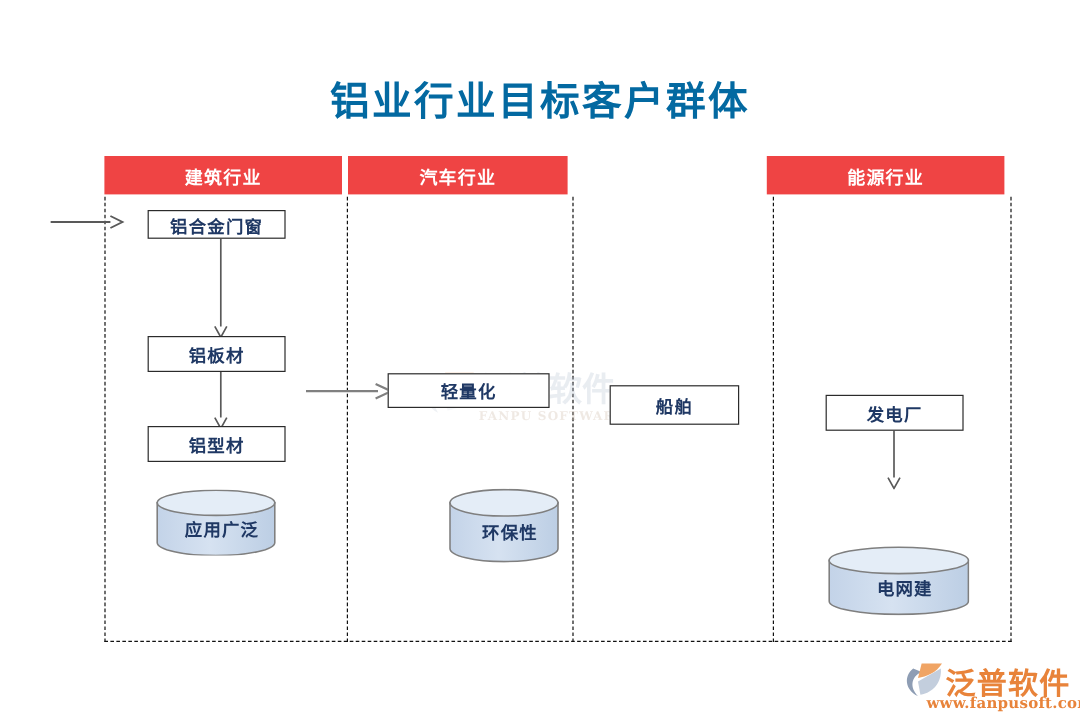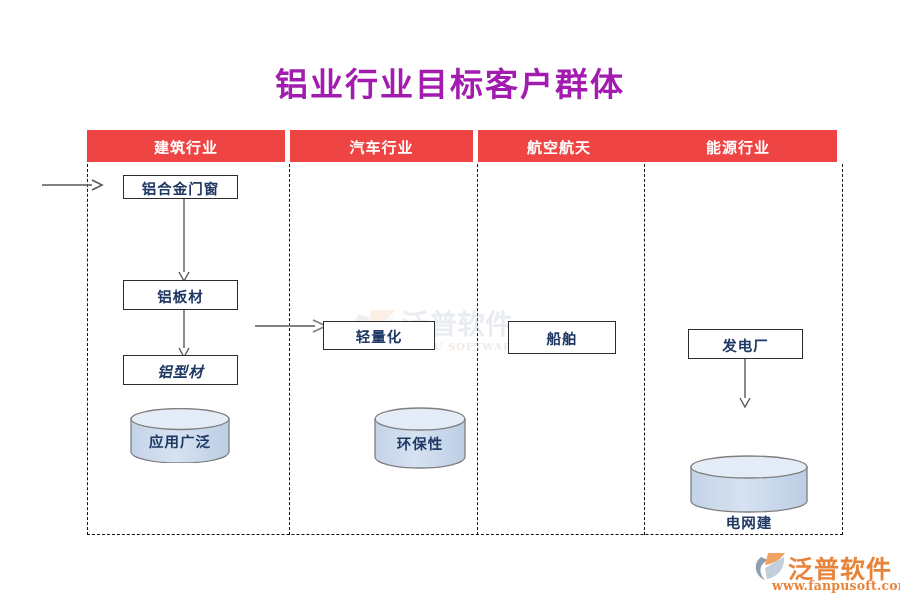--- a/index.html
+++ b/index.html
@@ -19,21 +19,21 @@
   
   .page-title {
     position: absolute;
     left: 0;
     top: 58px;
     width: 900px;
     text-align: center;
     font-size: 33px;
     font-weight: bold;
     letter-spacing: 2px;
-    color: #a21caf;
+    color: #0369a1;
     font-family: "DejaVu Serif", "Liberation Serif", serif;
     white-space: nowrap;
   }
 
   
   .diagram {
     position: absolute;
     left: 87px;
     top: 130px;
     width: 756px;
@@ -96,20 +96,21 @@
     justify-content: center;
     letter-spacing: 1px;
     box-sizing: border-box;
     z-index: 3;
   }
 
   
   .cylinder {
     position: absolute;
     z-index: 3;
+    padding-left: 10px;
   }
   .cylinder svg {
     display: block;
     position: absolute;
     left: 0;
     top: 0;
   }
   .cyl-label {
     position: absolute;
     left: 0;
@@ -184,21 +185,20 @@
 
   <div class="frame-body"></div>
 
   <div class="col-divider" style="left:202px;"></div>
   <div class="col-divider" style="left:390px;"></div>
   <div class="col-divider" style="left:557px;"></div>
 
   <div class="header-band">
     <div class="header-cell" style="left:0px;width:198px;">建筑行业</div>
     <div class="header-cell" style="left:203px;width:183px;">汽车行业</div>
-    <div class="header-cell" style="left:391px;width:162px;">航空航天</div>
     <div class="header-cell" style="left:552px;width:198px;">能源行业</div>
   </div>
 
   <div class="watermark" style="left:262px;top:170px;width:165px;height:62px;">
     <svg width="165" height="62" viewBox="0 0 165 62">
       <g opacity="0.55">
         <path d="M10 14 C2 22, 4 38, 16 44 C10 34, 12 24, 22 18 Z" fill="#9aa8bb"></path>
         <path d="M22 10 L46 10 C40 20, 30 24, 20 26 Z" fill="#e8a06a"></path>
         <path d="M20 30 L44 16 C46 30, 38 40, 24 42 Z" fill="#c9d3e0"></path>
       </g>
@@ -239,38 +239,38 @@
     <svg width="18" height="50" viewBox="0 0 18 50">
       <line x1="9" y1="0" x2="9" y2="40" stroke="#595959" stroke-width="1.4"></line>
       <path d="M4 40 L9 49 L14 40" fill="none" stroke="#595959" stroke-width="1.4"></path>
     </svg>
   </div>
 
   <div class="node" style="left:36px;top:45px;width:115px;height:24px;">铝合金门窗</div>
 
   <div class="node" style="left:36px;top:150px;width:115px;height:30px;">铝板材</div>
 
-  <div class="node" style="left:36px;top:225px;width:115px;height:30px;font-style:italic;">铝型材</div>
+  <div class="node" style="left:36px;top:225px;width:115px;height:30px;">铝型材</div>
 
   <div class="cylinder" style="left:43px;top:278px;width:100px;height:55px;">
     <svg width="100" height="55" viewBox="0 0 100 55">
       <defs>
         <linearGradient id="cylg1" x1="0" y1="0" x2="1" y2="0">
           <stop offset="0%" stop-color="#c3d3e8"></stop>
           <stop offset="45%" stop-color="#d6e2f1"></stop>
           <stop offset="100%" stop-color="#bccee4"></stop>
         </linearGradient>
       </defs>
       <path d="M1 11 L1 44 A49 11 0 0 0 99 44 L99 11 Z" fill="url(#cylg1)" stroke="#7f7f7f" stroke-width="1.3"></path>
       <ellipse cx="50" cy="11" rx="49" ry="10.5" fill="#e4edf7" stroke="#7f7f7f" stroke-width="1.3"></ellipse>
     </svg>
     <div class="cyl-label" style="top:22px;">应用广泛</div>
   </div>
 
-  <div class="node" style="left:236px;top:191px;width:112px;height:29px;text-align:right;">轻量化</div>
+  <div class="node" style="left:236px;top:181px;width:135px;height:29px;text-align:right;">轻量化</div>
 
   <div class="cylinder" style="left:257px;top:277px;width:92px;height:62px;margin-left:30px;">
     <svg width="92" height="62" viewBox="0 0 92 62">
       <defs>
         <linearGradient id="cylg2" x1="0" y1="0" x2="1" y2="0">
           <stop offset="0%" stop-color="#c3d3e8"></stop>
           <stop offset="45%" stop-color="#d6e2f1"></stop>
           <stop offset="100%" stop-color="#bccee4"></stop>
         </linearGradient>
       </defs>
@@ -291,21 +291,21 @@
       <defs>
         <linearGradient id="cylg3" x1="0" y1="0" x2="1" y2="0">
           <stop offset="0%" stop-color="#c3d3e8"></stop>
           <stop offset="45%" stop-color="#d6e2f1"></stop>
           <stop offset="100%" stop-color="#bccee4"></stop>
         </linearGradient>
       </defs>
       <path d="M1 12 L1 46 A58 11 0 0 0 117 46 L117 12 Z" fill="url(#cylg3)" stroke="#7f7f7f" stroke-width="1.3"></path>
       <ellipse cx="59" cy="12" rx="58" ry="11" fill="#e4edf7" stroke="#7f7f7f" stroke-width="1.3"></ellipse>
     </svg>
-    <div class="cyl-label" style="top:24px;margin-top:32px;">电网建</div>
+    <div class="cyl-label" style="top:24px;">电网建</div>
   </div>
 
 </div>
 
 <div class="brand">
   <div class="brand-mark">
     <svg width="34" height="30" viewBox="0 0 34 30">
       <path d="M9 6 C1 12, 2 24, 13 29 C6 22, 7 13, 16 9 Z" fill="#8e9db4"></path>
       <path d="M16 2 L33 2 C28 10, 20 13, 13 14 Z" fill="#f0a464"></path>
       <path d="M13 17 L32 6 C33 17, 26 26, 15 28 Z" fill="#c3cedd"></path>

